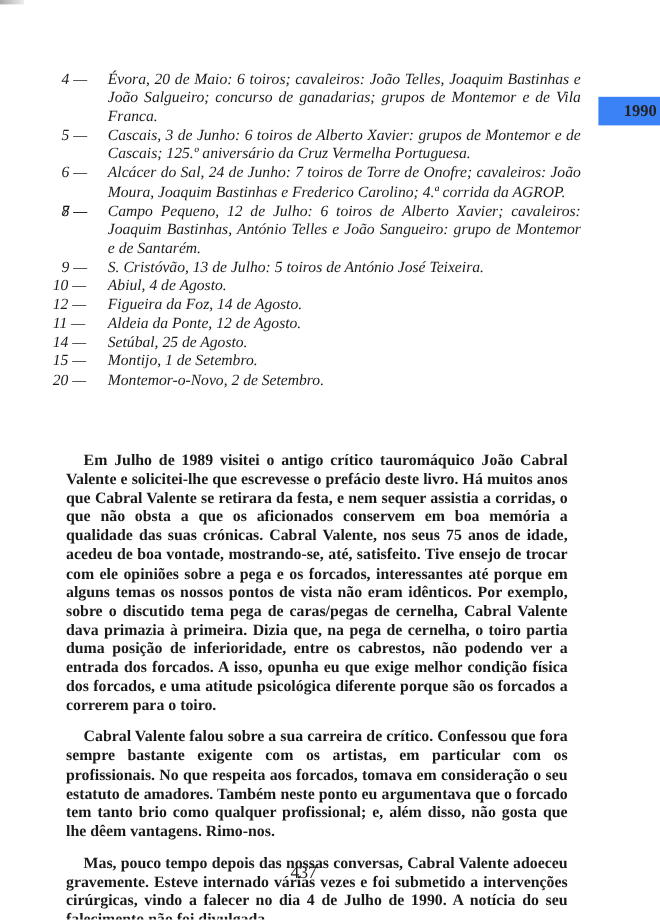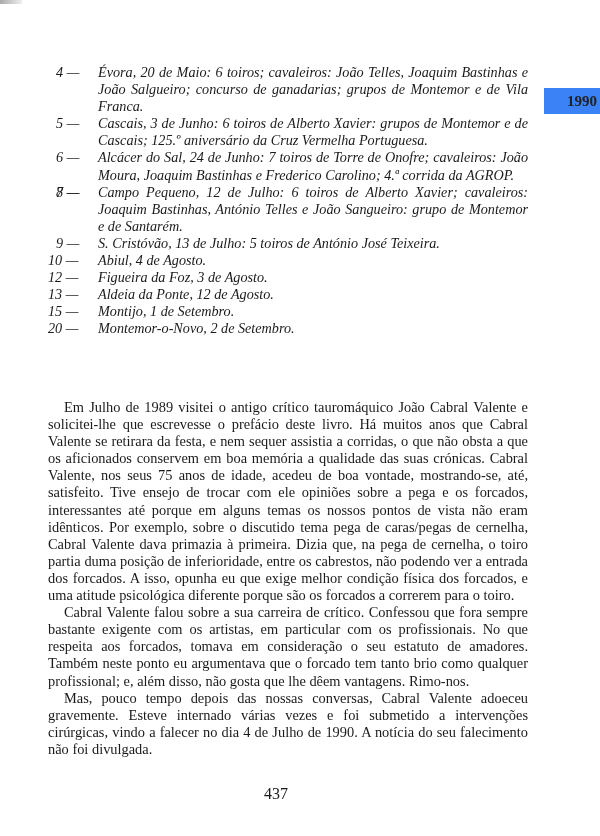--- a/index.html
+++ b/index.html
@@ -28,43 +28,44 @@
     text-align: justify;
   }
   .list li .num {
     position: absolute; left: 0; top: 0; width: 48px; white-space: nowrap;
   }
   .list li .num.single { padding-left: 8px; box-sizing: border-box; }
   .prose {
     position: absolute; left: 48px; top: 399px; width: 480px;
     font-size: 14.4px; line-height: 17.1px; text-align: justify;
   }
-  .prose p { margin: 0; text-indent: 16px; }
+  .prose p { margin: 12px; text-indent: 16px; font-weight: bold; }
   .page-number {
     position: absolute; left: 264px; top: 785px; width: 20px;
     font-size: 16px; text-align: right;
   }
 </style>
 </head>
 <body>
 
 <div class="scan-mark"></div>
 
 <div class="year-tab">1990</div>
 
 <ul class="list">
   <li><span class="num single">4 —</span><span>Évora, 20 de Maio: 6 toiros; cavaleiros: João Telles, Joaquim Bastinhas e João Salgueiro; concurso de ganadarias; grupos de Montemor e de Vila Franca.</span></li>
   <li><span class="num single">5 —</span><span>Cascais, 3 de Junho: 6 toiros de Alberto Xavier: grupos de Montemor e de Cascais; 125.º aniversário da Cruz Vermelha Portuguesa.</span></li>
   <li><span class="num single">6 —</span><span>Alcácer do Sal, 24 de Junho: 7 toiros de Torre de Onofre; cavaleiros: João Moura, Joaquim Bastinhas e Frederico Carolino; 4.ª corrida da AGROP.</span></li>
   <li><span class="num single">7 —</span></li>
   <li><span class="num single">8 —</span><span>Campo Pequeno, 12 de Julho: 6 toiros de Alberto Xavier; cavaleiros: Joaquim Bastinhas, António Telles e João Sangueiro: grupo de Montemor e de Santarém.</span></li>
   <li><span class="num single">9 —</span><span>S. Cristóvão, 13 de Julho: 5 toiros de António José Teixeira.</span></li>
   <li><span class="num">10 —</span><span>Abiul, 4 de Agosto.</span></li>
-  <li><span class="num">12 —</span><span>Figueira da Foz, 3 de Agosto.</span></li>
-  <li><span class="num">13 —</span><span>Aldeia da Ponte, 12 de Agosto.</span></li>
+  <li><span class="num">12 —</span><span>Figueira da Foz, 14 de Agosto.</span></li>
+  <li><span class="num">11 —</span><span>Aldeia da Ponte, 12 de Agosto.</span></li>
+  <li><span class="num">14 —</span><span>Setúbal, 25 de Agosto.</span></li>
   <li><span class="num">15 —</span><span>Montijo, 1 de Setembro.</span></li>
   <li><span class="num">20 —</span><span>Montemor-o-Novo, 2 de Setembro.</span></li>
 </ul>
 
 <div class="prose">
   <p>Em Julho de 1989 visitei o antigo crítico tauromáquico João Cabral Valente e solicitei-lhe que escrevesse o prefácio deste livro. Há muitos anos que Cabral Valente se retirara da festa, e nem sequer assistia a corridas, o que não obsta a que os aficionados conservem em boa memória a qualidade das suas crónicas. Cabral Valente, nos seus 75 anos de idade, acedeu de boa vontade, mostrando-se, até, satisfeito. Tive ensejo de trocar com ele opiniões sobre a pega e os forcados, interessantes até porque em alguns temas os nossos pontos de vista não eram idênticos. Por exemplo, sobre o discutido tema pega de caras/pegas de cernelha, Cabral Valente dava primazia à primeira. Dizia que, na pega de cernelha, o toiro partia duma posição de inferioridade, entre os cabrestos, não podendo ver a entrada dos forcados. A isso, opunha eu que exige melhor condição física dos forcados, e uma atitude psicológica diferente porque são os forcados a correrem para o toiro.</p>
   <p>Cabral Valente falou sobre a sua carreira de crítico. Confessou que fora sempre bastante exigente com os artistas, em particular com os profissionais. No que respeita aos forcados, tomava em consideração o seu estatuto de amadores. Também neste ponto eu argumentava que o forcado tem tanto brio como qualquer profissional; e, além disso, não gosta que lhe dêem vantagens. Rimo-nos.</p>
   <p>Mas, pouco tempo depois das nossas conversas, Cabral Valente adoeceu gravemente. Esteve internado várias vezes e foi submetido a intervenções cirúrgicas, vindo a falecer no dia 4 de Julho de 1990. A notícia do seu falecimento não foi divulgada.</p>
 </div>
 

